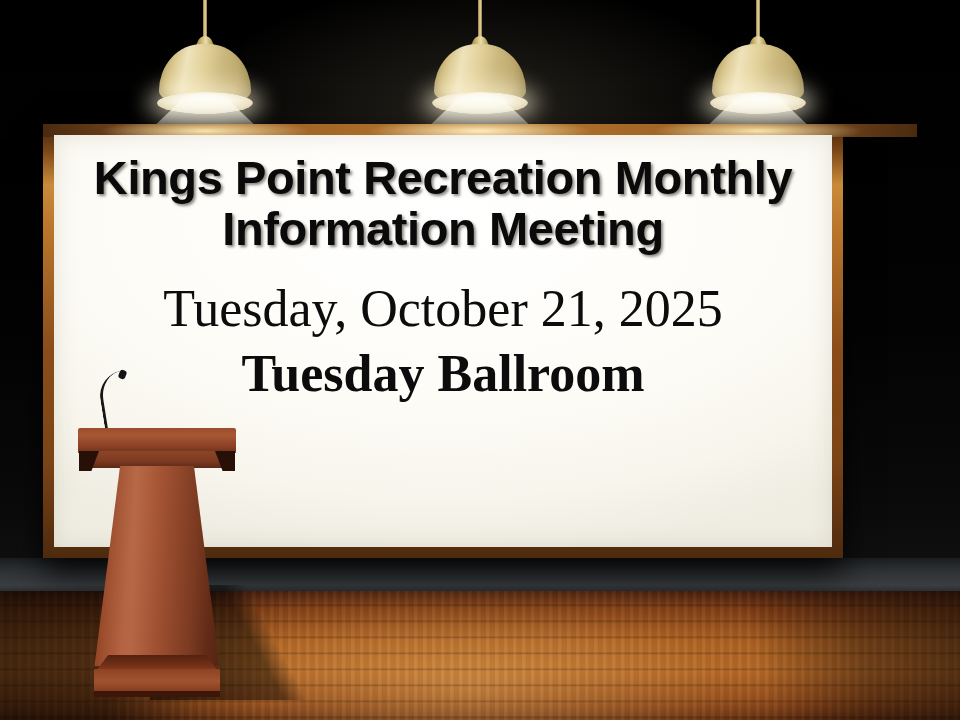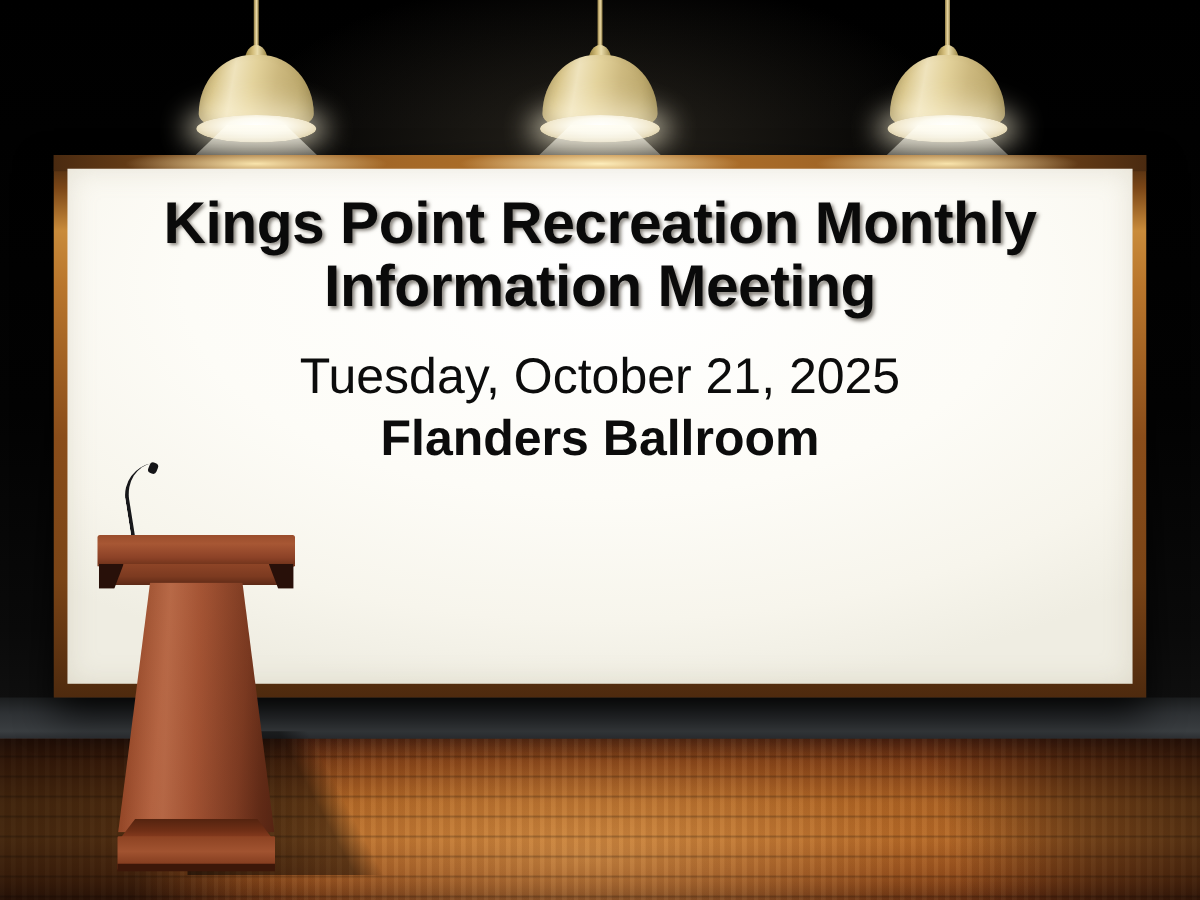--- a/index.html
+++ b/index.html
@@ -145,21 +145,21 @@
     background: linear-gradient(180deg, rgba(255,253,242,0.85) 0%, rgba(255,250,232,0.40) 42%, rgba(255,248,226,0.10) 80%, rgba(255,248,226,0) 100%);
     clip-path: polygon(36% 0%, 64% 0%, 100% 100%, 0% 100%);
     pointer-events: none;
   }
 
   
   .board {
     position: absolute;
     left: 43px;
     top: 124px;
-    width: 874px;
+    width: 800px;
     height: 434px;
     box-sizing: border-box;
     padding: 11px;
     background:
       linear-gradient(180deg, #40250f 0%, #7a4617 6%, #c98b3a 14%, #b9762c 24%, #8a4d1a 52%, #7a4416 78%, #4e2a0e 100%);
     box-shadow: 0 14px 30px rgba(0,0,0,0.85);
   }
   
   .board::before {
     content: "";
@@ -197,23 +197,23 @@
     font-size: 47px;
     line-height: 1.08;
     letter-spacing: -0.4px;
     color: #0a0a0a;
     text-shadow: 2px 2px 3px rgba(105,100,92,0.78);
   }
   .subline {
     margin: 0;
     width: 96%;
     text-align: center;
-    font-family: Liberation Sans, sans-serif;
+    font-family: Liberation Serif, serif;
     font-weight: 400;
-    font-size: 40px;
+    font-size: 52px;
     line-height: 1.22;
     color: #0c0c0c;
   }
   .meet-date { margin-top: 22px; }
   .meet-venue {
     font-weight: 700;
     margin-top: 2px;
   }
 
   
@@ -353,21 +353,21 @@
     <div class="neck"></div>
     <div class="shade"></div>
     <div class="rim"></div>
     <div class="beam"></div>
   </div>
 
   <div class="board">
     <div class="board-inner">
       <h1 class="headline">Kings Point Recreation Monthly Information Meeting</h1>
       <p class="subline meet-date">Tuesday, October 21, 2025</p>
-      <p class="subline meet-venue">Flanders Ballroom</p>
+      <p class="subline meet-venue">Tuesday Ballroom</p>
     </div>
   </div>
 
   <div class="podium-floor-shadow"></div>
   <div class="podium">
     <div class="mic-stem"></div>
     <div class="mic-head"></div>
     <div class="podium-top"></div>
     <div class="podium-lip"></div>
     <div class="podium-corner-l"></div>

